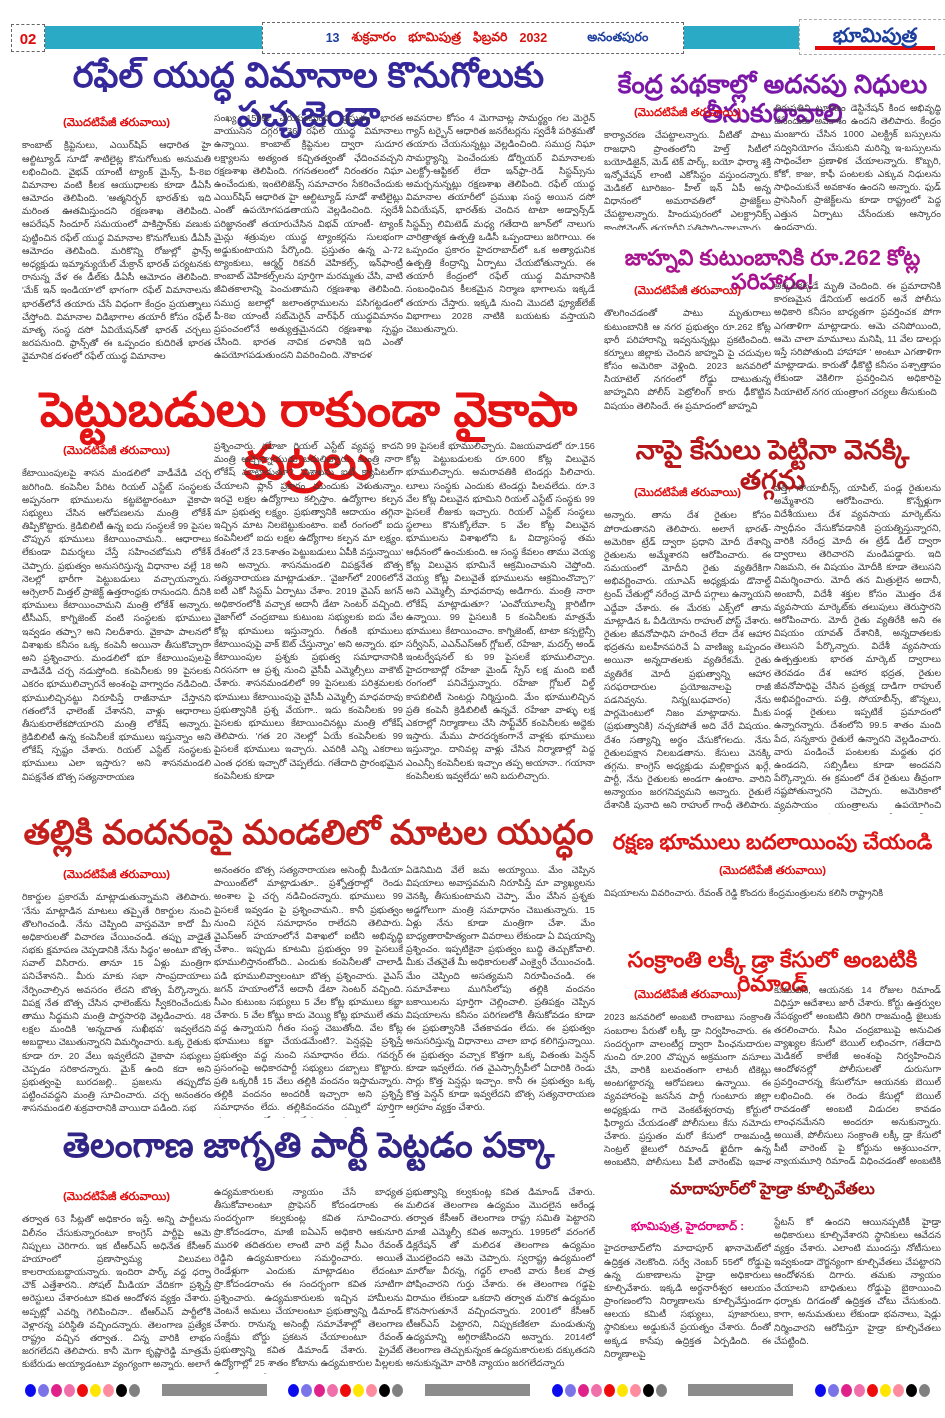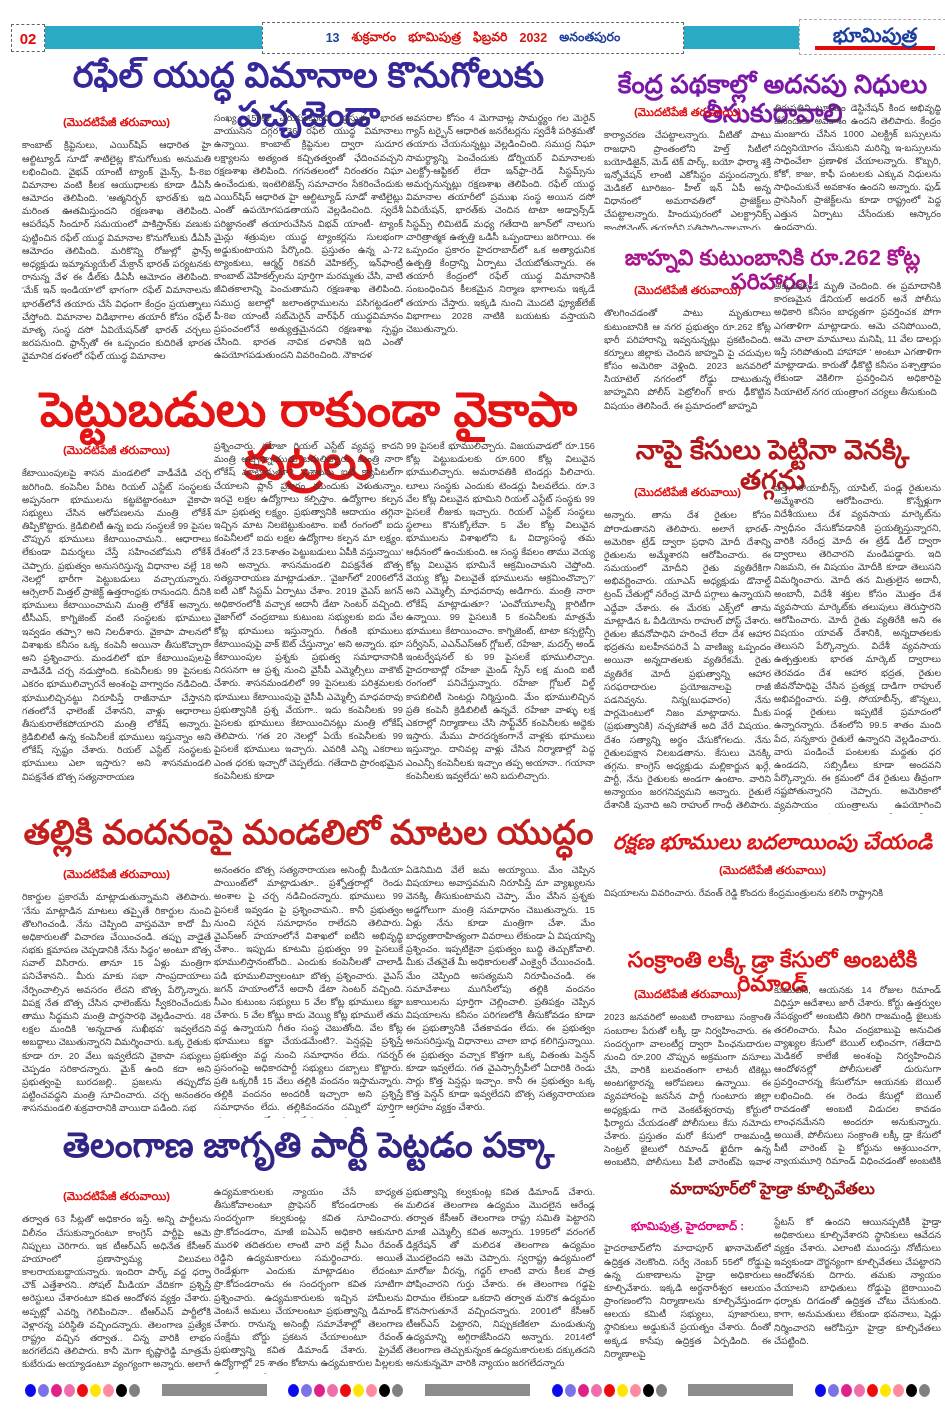--- a/index.html
+++ b/index.html
@@ -6,21 +6,21 @@
   .page{position:relative;width:945px;height:1418px;background:#ffffff;margin:0 auto;
         font-family:"Liberation Sans","DejaVu Sans",sans-serif;overflow:hidden;padding-left:12px;}
   
   .hdr-strip{position:absolute;left:28px;top:26px;width:917px;height:23px;background:#2BAAC5;}
   .page-num{position:absolute;left:11px;top:24px;width:32px;height:26px;background:#fff;
             border:1px dashed #666;color:#E20A0A;font-weight:bold;font-size:15px;
             display:flex;align-items:center;justify-content:center;}
   .dateline-box{position:absolute;left:262px;top:22px;width:420px;height:30px;background:#fff;
             border:1px dashed #666;display:flex;gap:12px;align-items:center;justify-content:center;
             font-weight:bold;font-size:12.5px;white-space:nowrap;}
-  .c-blue{color:#1D3F9E;} .c-red{color:#D8130F;}
+  .c-blue{color:#1D3F9E;margin-left:28px;} .c-red{color:#D8130F;}
   .logo-box{position:absolute;right:6px;top:19px;width:150px;height:34px;background:#fff;
             border:1px dashed #aaa;display:flex;flex-direction:column;align-items:center;justify-content:center;}
   .logo-text{color:#1D3F9E;font-weight:800;font-size:20px;line-height:20px;transform:skewX(-4deg);}
   .logo-bar{width:120px;height:4px;background:#E20A0A;margin-top:1px;}
   
   .title{position:absolute;text-align:center;font-weight:800;line-height:1.1;}
   .body{position:absolute;display:flex;gap:3px;overflow:hidden;}
   .col{flex:1;font-size:9.3px;line-height:1.42;text-align:justify;color:#3b3b3b;overflow:hidden;}
   .byline{color:#E41212;font-weight:bold;font-size:11.5px;text-align:center;margin:2px 0 9px;}
   .dateline{color:#E6007E;font-weight:bold;font-size:11.5px;text-align:center;margin:2px 0 8px;}
@@ -33,21 +33,21 @@
   .L2-b{left:22px;top:864px;width:573px;height:254px;}
   .L3-t{left:22px;top:1126px;width:573px;font-size:35px;}
   .L3-b{left:22px;top:1186px;width:573px;height:188px;}
   
   .R0-t{left:604px;top:70px;width:337px;font-size:26px;text-align:center;}
   .R0-b{left:604px;top:102px;width:337px;height:128px;}
   .R1-t{left:604px;top:246px;width:337px;font-size:22px;}
   .R1-b{left:604px;top:280px;width:337px;height:144px;}
   .R2-t{left:604px;top:436px;width:337px;font-size:27px;}
   .R2-b{left:604px;top:482px;width:337px;height:332px;}
-  .R3-t{left:604px;top:830px;width:337px;font-size:21px;font-style:italic;}
+  .R3-t{left:604px;top:830px;width:337px;font-size:21px;}
   .R3-b{left:604px;top:860px;width:337px;height:76px;}
   .R4-t{left:604px;top:948px;width:337px;font-size:22px;}
   .R4-b{left:604px;top:984px;width:337px;height:182px;}
   .R5-t{left:604px;top:1180px;width:337px;font-size:16px;}
   .R5-b{left:604px;top:1216px;width:337px;height:160px;}
   
   .footer{position:absolute;left:25px;top:1382px;width:905px;height:16px;
           display:flex;align-items:center;justify-content:space-between;}
   .dotgroup{display:flex;align-items:center;gap:2px;}
   .dot{width:11px;height:13px;border-radius:50%;}

